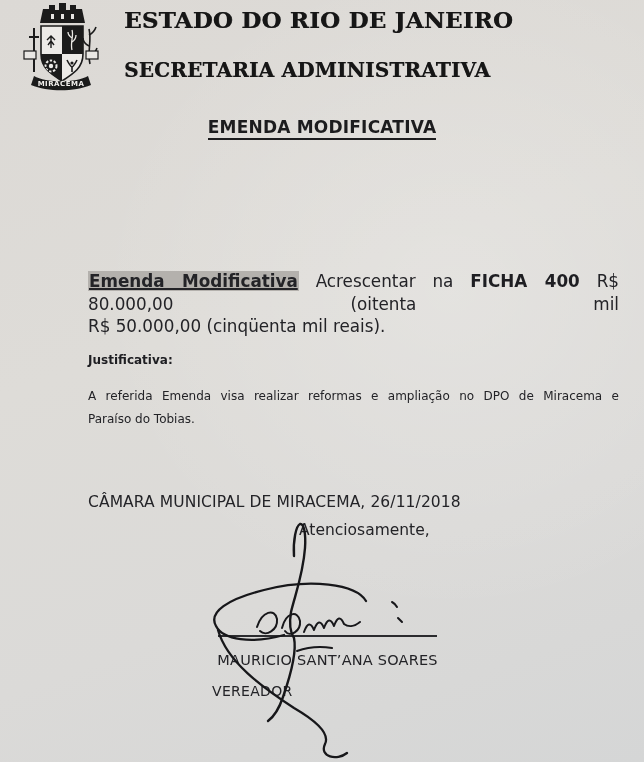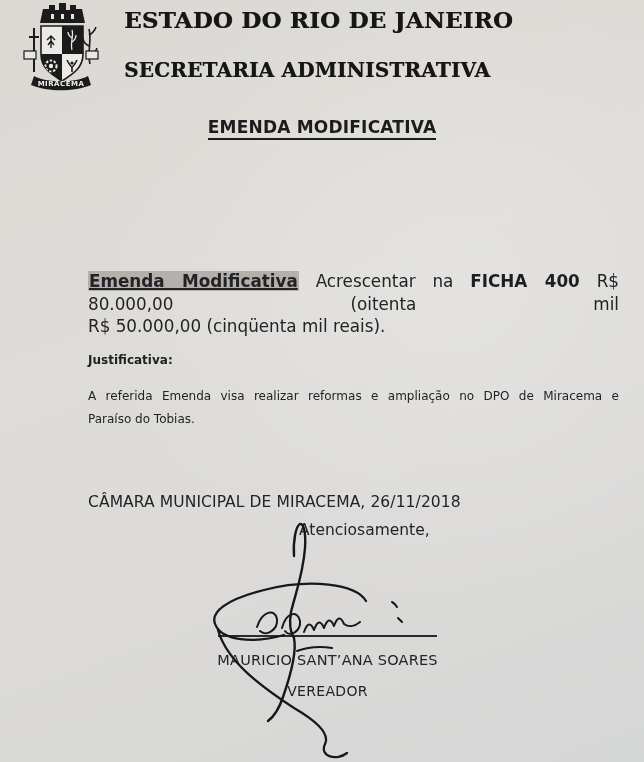--- a/index.html
+++ b/index.html
@@ -49,21 +49,21 @@
   b{font-weight:bold;color:#1e1e22;}
   
   .just-head{left:88px;top:353px;font-size:12px;font-weight:bold;color:#1e1e22;}
   .just-body{left:88px;top:385px;width:531px;font-size:12px;line-height:23px;color:#232327;}
   
   .dateline{left:88px;top:453px;font-size:15.5px;color:#232327;letter-spacing:0.1px;margin-top:40px;}
   
   .closing{left:299px;top:521px;font-size:15.5px;color:#232327;}
   .sig-line{left:218px;top:620px;width:219px;height:15px;border-bottom:2px solid #2b2b2e;}
   .sig-name{left:212px;top:652px;width:231px;text-align:center;font-size:14.5px;color:#232327;letter-spacing:0.2px;}
-  .sig-role{left:212px;top:683px;width:231px;text-align:center;font-size:14px;color:#232327;letter-spacing:0.3px;}
+  .sig-role{left:212px;top:683px;width:231px;font-size:14px;color:#232327;letter-spacing:0.3px;}
   .ink{position:absolute;left:0;top:0;pointer-events:none;}
 </style>
 </head>
 <body>
 
 <div class="paper">
 
   <svg class="abs" style="left:14px;top:2px;" width="94" height="90" viewBox="0 0 94 90">
 
     <g fill="#1b1b1b">

